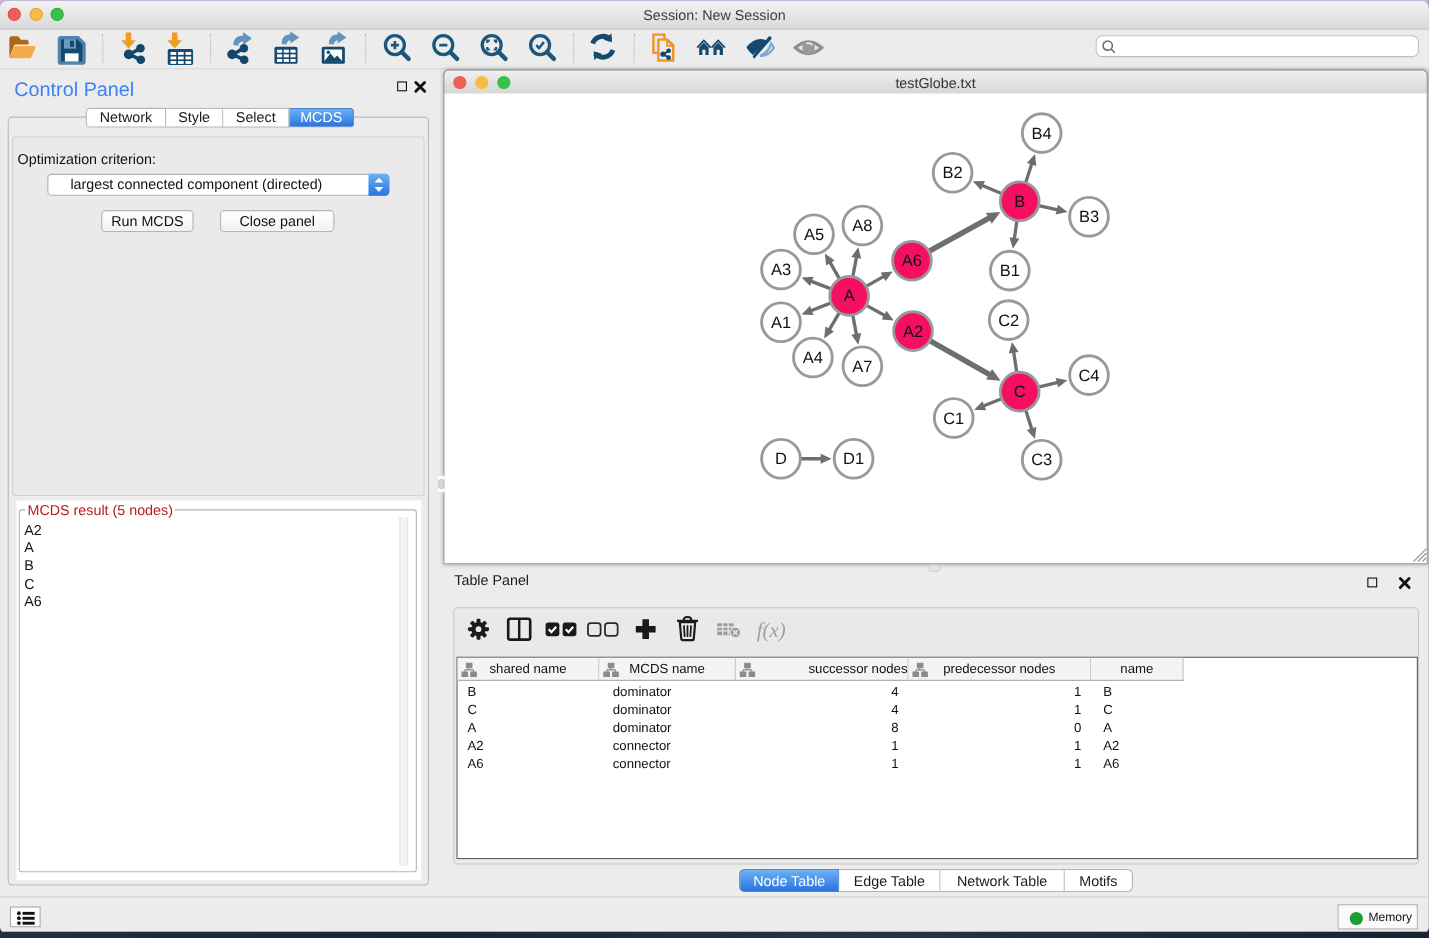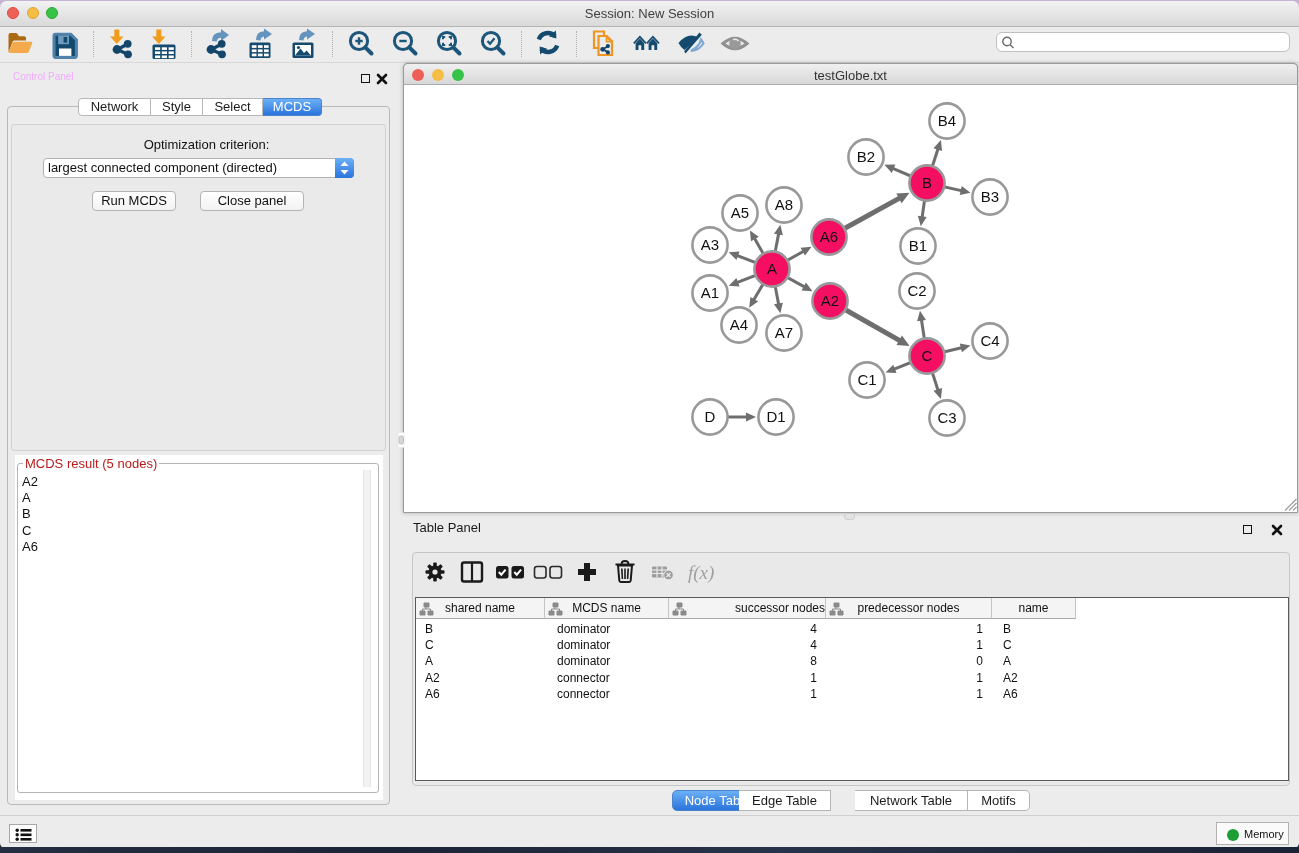--- a/index.html
+++ b/index.html
@@ -9,27 +9,27 @@
 #desktop-top { left:0; top:0; width:1299px; height:6px; background:#c5b4d6; }
 #desktop-bottom { left:0; top:847px; width:1299px; height:6px; background:linear-gradient(90deg,#232e42,#1b2436 30%,#27334a 60%,#1a2334); }
 #appwin { left:0; top:1px; width:1299px; height:847px; background:#ececec; border-radius:7px 7px 5px 5px; }
 #titlebar { left:0; top:1px; width:1299px; height:26px; background:linear-gradient(#f2f2f2,#d9d9d9); border-radius:7px 7px 0 0; border-bottom:1px solid #b4b4b4; }
 .tl { width:12px; height:12px; border-radius:50%; top:6.5px; }
 #title-text { top:6px; left:0; width:1299px; text-align:center; font-size:13px; color:#404040; }
 #toolbar { left:0; top:28px; width:1299px; height:35px; background:#ececec; border-bottom:1px solid #d8d8d8; }
 .tsep { top:31px; width:1px; height:26px; border-left:1px dotted #b0b0b0; }
 #searchbox { left:996px; top:32px; width:294px; height:20px; background:#fff; border:1px solid #c0c0c0; border-radius:6px; }
 
-#cp-title { left:13px; top:71px; font-size:10px; color:#f0abfc; }
+#cp-title { left:13px; top:71px; font-size:18px; color:#3b82f6; }
 .winbtn-sq { width:9px; height:9px; border:1.5px solid #111; top:74px; }
 #cp-box { left:7px; top:106px; width:383px; height:699px; border:1px solid #b9b9b9; border-radius:4px; }
 #cp-inner { left:11px; top:124px; width:375px; height:327px; border:1px solid #d2d2d2; border-radius:3px; background:#eaeaea; }
 .seg { position:absolute; top:98px; height:18px; background:#fff; border:1px solid #b7b7b7; font-size:13px; color:#1a1a1a; text-align:center; line-height:16px; }
-#opt-label { left:0px; top:137px; width:397px; text-align:center; font-size:13px; color:#111;padding-left:16px; }
-#dropdown { left:43px; top:158px; width:311px; height:20px; background:#fff; border:1px solid #b2b2b2; border-radius:4px; font-size:13px; color:#111; line-height:18px; padding-left:4px; }
+#opt-label { left:0px; top:137px; width:397px; font-size:13px; color:#111;padding-left:16px; }
+#dropdown { left:43px; top:158px; width:311px; height:20px; background:#fff; border:1px solid #b2b2b2; border-radius:4px; font-size:13px; color:#111; line-height:18px; padding-left:20px; }
 #dd-step { right:-1px; top:-1px; width:19px; height:20px; border-radius:0 4px 4px 0; background:linear-gradient(#6cb0f5,#2a74dd); }
 .btn { position:absolute; height:20px; background:linear-gradient(#ffffff,#f2f2f2); border:1px solid #b5b5b5; border-radius:4px; font-size:13px; color:#111; text-align:center; line-height:18px; }
 #result-white { left:15px; top:455px; width:368px; height:345px; background:#fff; }
 #fieldset { left:17px; top:463px; width:362px; height:330px; border:1px solid #b5b5b5; border-radius:3px; }
 #fieldset-title { left:23px; top:456px; background:#fff; padding:0 2px; font-size:13px; color:#b91c1c; }
 #mcds-list { left:22px; top:474px; font-size:13px; color:#111; line-height:16.2px; }
 #mcds-scroll { left:363px; top:470px; width:8px; height:317px; background:#f2f2f2; border-left:1px solid #e4e4e4; border-right:1px solid #e4e4e4;}
 
 #netwin { left:403px; top:63px; width:895px; height:450px; background:#fff; border:1px solid #9a9a9a; border-radius:5px 5px 0 0; box-shadow:0 0 4px rgba(0,0,0,0.25); }
 #net-titlebar { left:403px; top:63px; width:895px; height:22px; background:linear-gradient(#f0f0f0,#d7d7d7); border:1px solid #9a9a9a; border-bottom:1px solid #ababab; border-radius:5px 5px 0 0; }
@@ -431,21 +431,21 @@
 <div class="td" style="left:860px; top:653px; width:123px; text-align:right;">0</div>
 <div class="td" style="left:860px; top:670px; width:123px; text-align:right;">1</div>
 <div class="td" style="left:860px; top:686px; width:123px; text-align:right;">1</div>
 <div class="td" style="left:1003px; top:621px;">B</div>
 <div class="td" style="left:1003px; top:637px;">C</div>
 <div class="td" style="left:1003px; top:653px;">A</div>
 <div class="td" style="left:1003px; top:670px;">A2</div>
 <div class="td" style="left:1003px; top:686px;">A6</div>
 
 <div class="btab" style="left:672px; width:91px; border-radius:5px 0 0 5px; background:linear-gradient(#6cb0f5,#2a74dd); color:#fff; border-color:#4a84cf;">Node Table</div>
-<div class="btab" style="left:739px; width:92px; border-left:0;">Edge Table</div>
+<div class="btab" style="left:763px; width:92px; border-left:0;">Edge Table</div>
 <div class="btab" style="left:855px; width:113px; border-left:0;">Network Table</div>
 <div class="btab" style="left:968px; width:62px; border-left:0; border-radius:0 5px 5px 0;">Motifs</div>
 
 <div id="statusline" class="abs"></div>
 <div id="listbtn" class="abs">
     <svg width="26" height="17" style="position:absolute;left:5px;top:3px;">
 <g fill="#111">
 <circle cx="2.2" cy="2.2" r="1.7"></circle>
         <circle cx="2.2" cy="6.7" r="1.7"></circle>
         <circle cx="2.2" cy="11.2" r="1.7"></circle>

